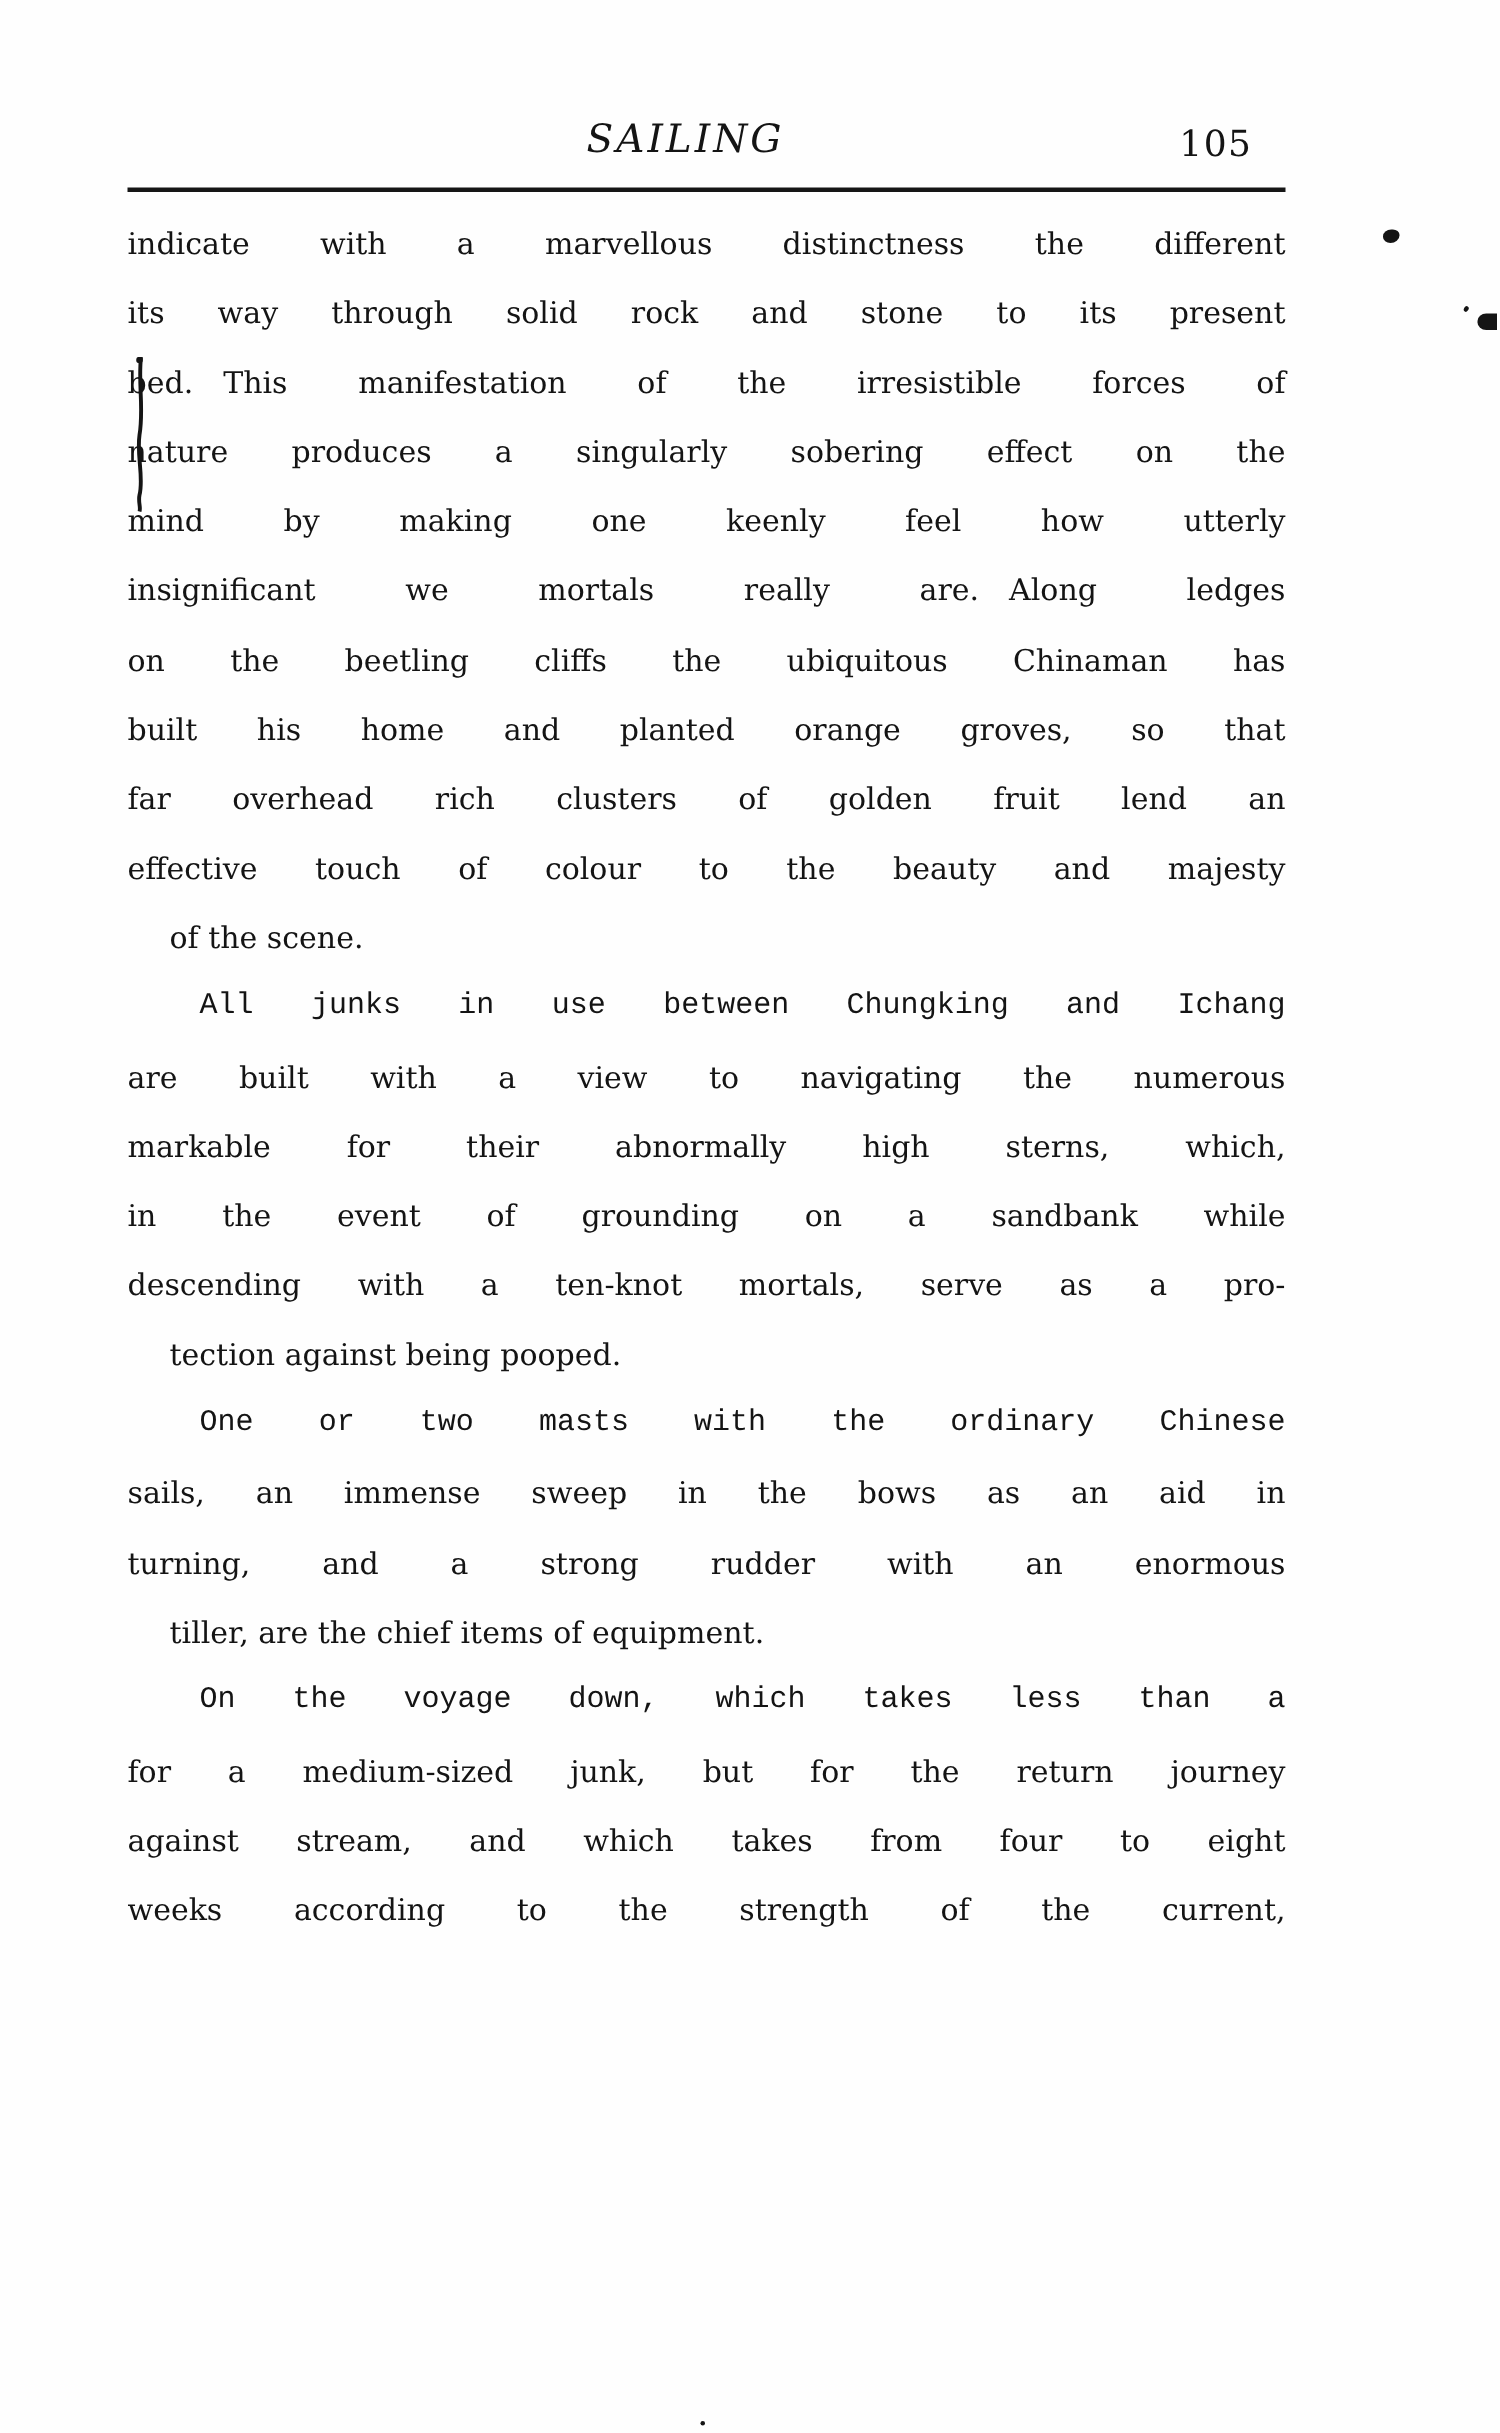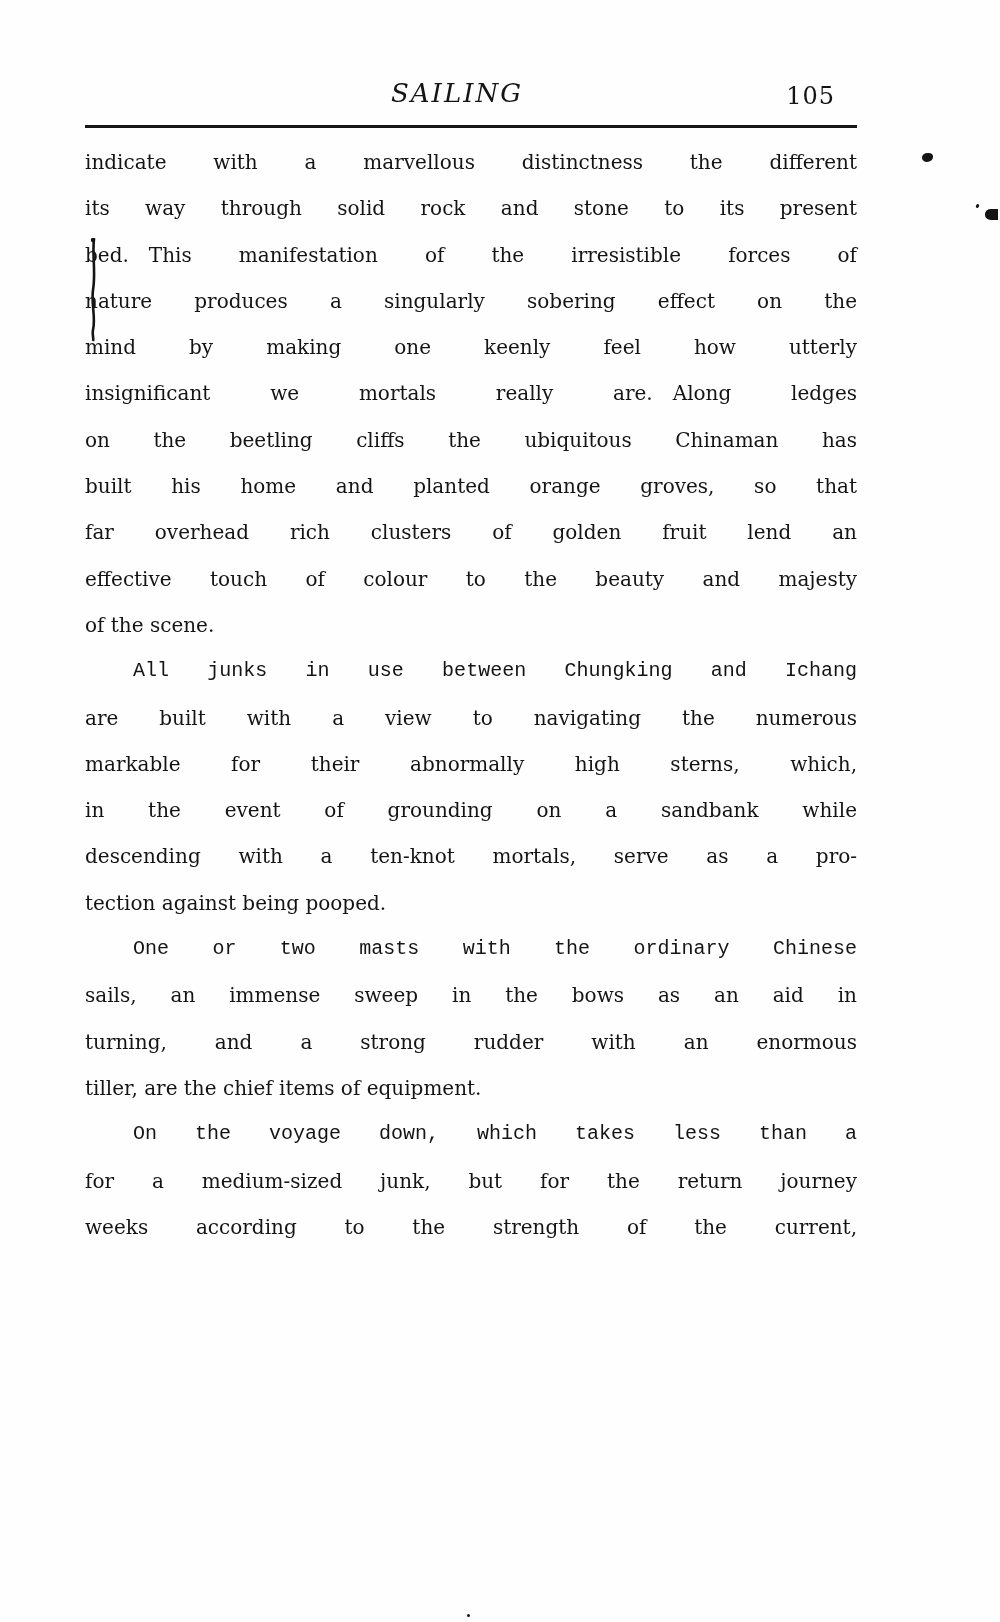--- a/index.html
+++ b/index.html
@@ -43,21 +43,21 @@
     line-height: 46.3px;
   }
   .para { margin: 0; }
   .line {
     text-align: justify;
     text-align-last: justify;
     white-space: normal;
     height: 46.3px;
     overflow: visible;
   }
-  .line.last { text-align-last: left; }
+  .line.last { text-align-last: left; margin-left: 28px; }
   .line.indent { text-indent: 48px; font-family: Liberation Mono, monospace; }
 
   
   .artifact { position: absolute; background: #141414; }
   .spot-a { left: 922px; top: 153px; width: 11px; height: 9px; border-radius: 50% 40% 55% 45%; }
   .spot-b { left: 976px; top: 204px; width: 3px; height: 4px; border-radius: 50%; transform: rotate(30deg); }
   .spot-c { left: 985px; top: 209px; width: 13px; height: 11px; border-radius: 45% 0 0 45%; }
   .spot-d { left: 467px; top: 1614px; width: 3px; height: 3px; border-radius: 50%; }
   .ink-stroke-svg { position: absolute; left: 86px; top: 238px; }
 </style>
@@ -98,20 +98,21 @@
     <div class="para">
       <div class="line indent">One or two masts with the ordinary Chinese</div>
       <div class="line">sails, an immense sweep in the bows as an aid in</div>
       <div class="line">turning, and a strong rudder with an enormous</div>
       <div class="line last">tiller, are the chief items of equipment.</div>
     </div>
 
     <div class="para">
       <div class="line indent">On the voyage down, which takes less than a</div>
       <div class="line">for a medium-sized junk, but for the return journey</div>
+      <div class="line">against stream, and which takes from four to eight</div>
       <div class="line">weeks according to the strength of the current,</div>
     </div>
 
   </div>
 
   <svg class="ink-stroke-svg" width="18" height="104">
     <path d="M8,0 C6,18 10,34 7,52 C5,66 10,80 7,92 C6,97 8,100 7,103" stroke="#141414" stroke-width="2.6" fill="none"></path>
     <circle cx="7" cy="2" r="2.2" fill="#141414"></circle>
   </svg>
   <div class="artifact spot-a"></div>

